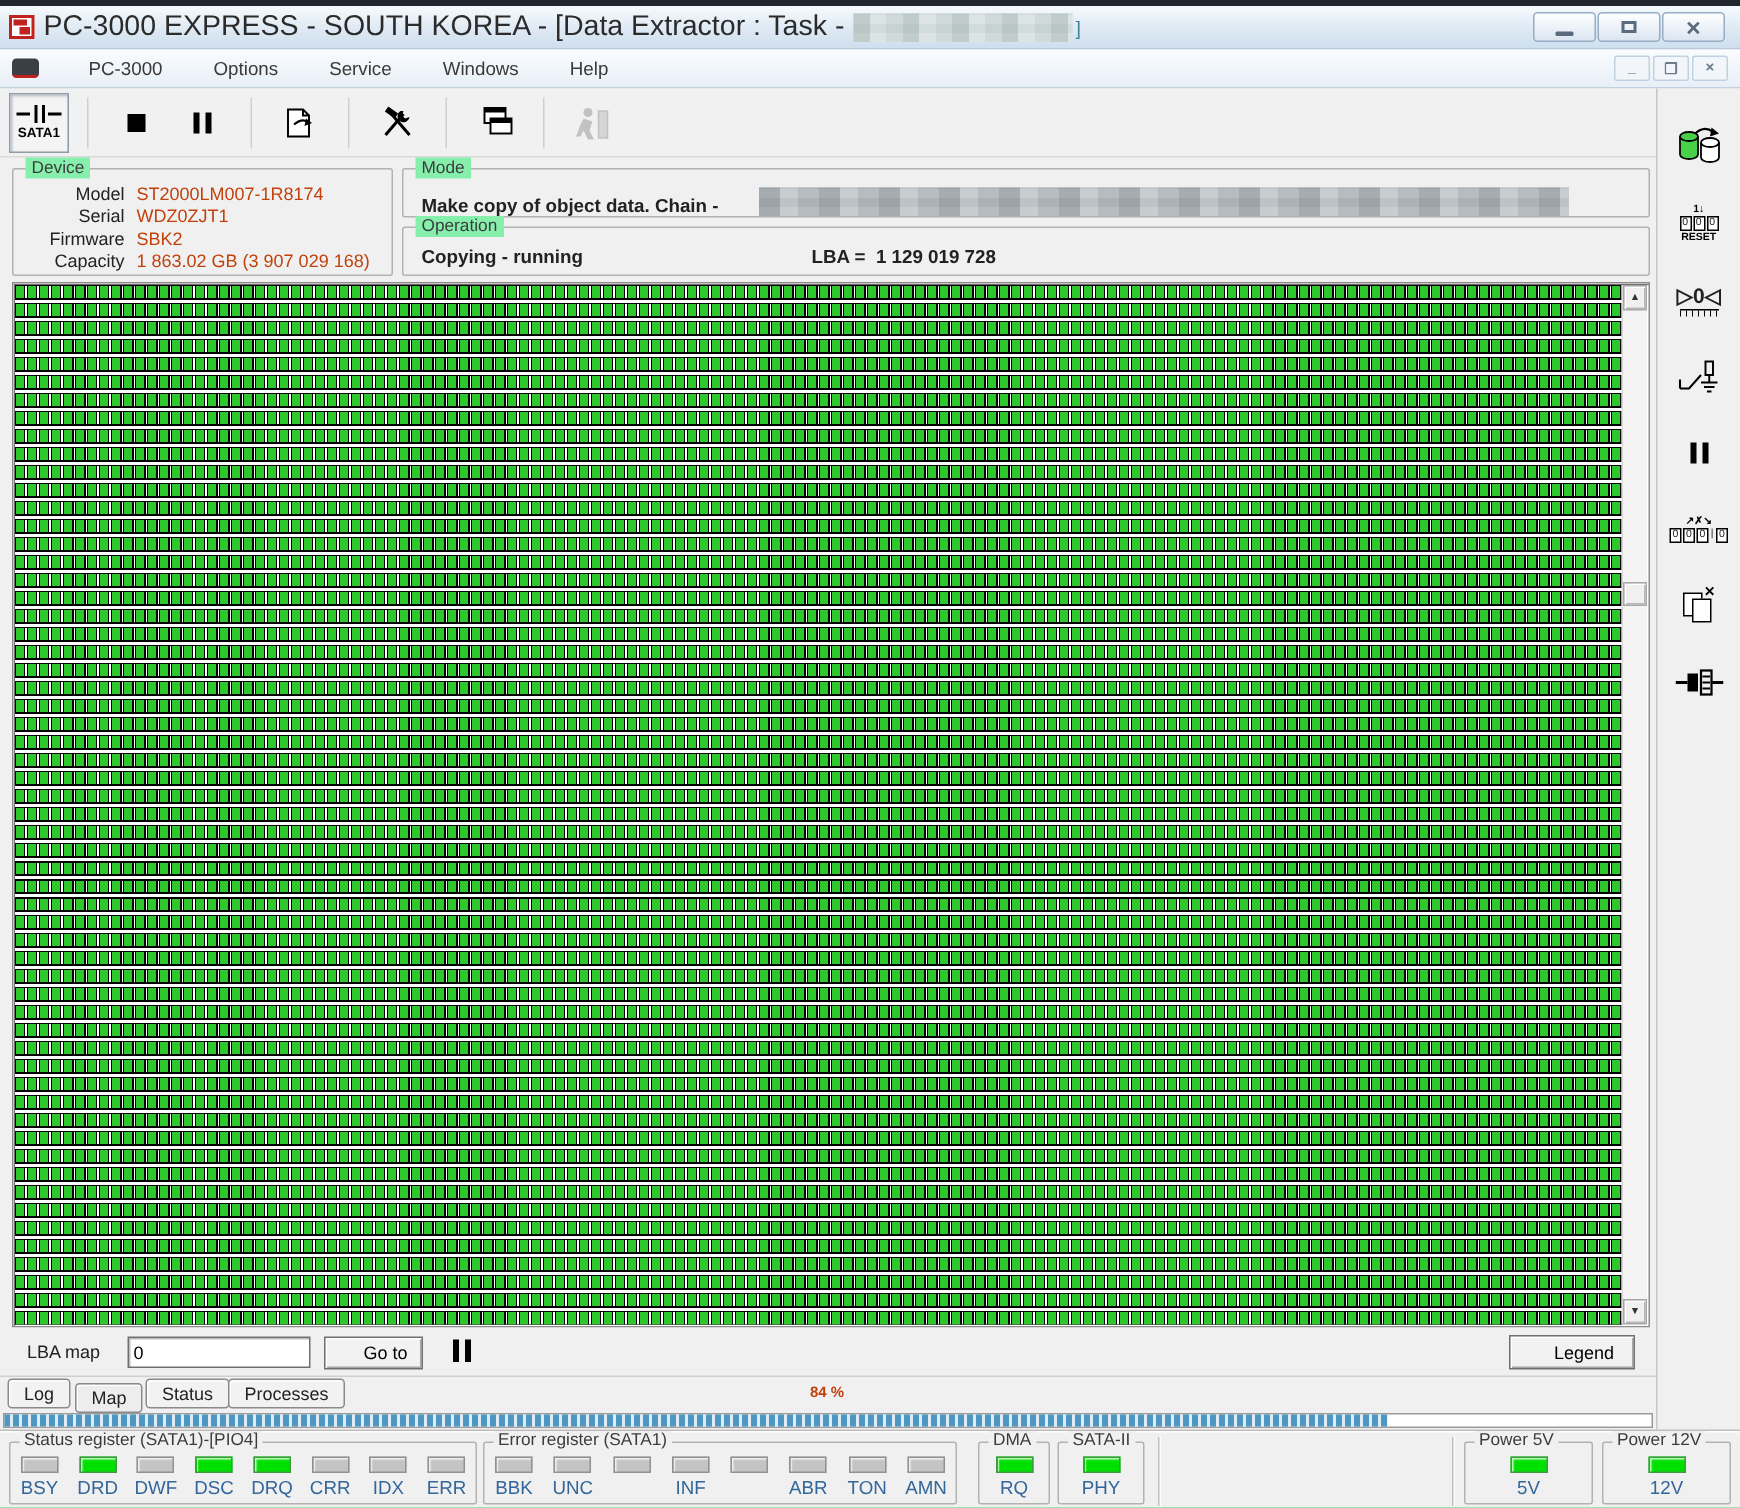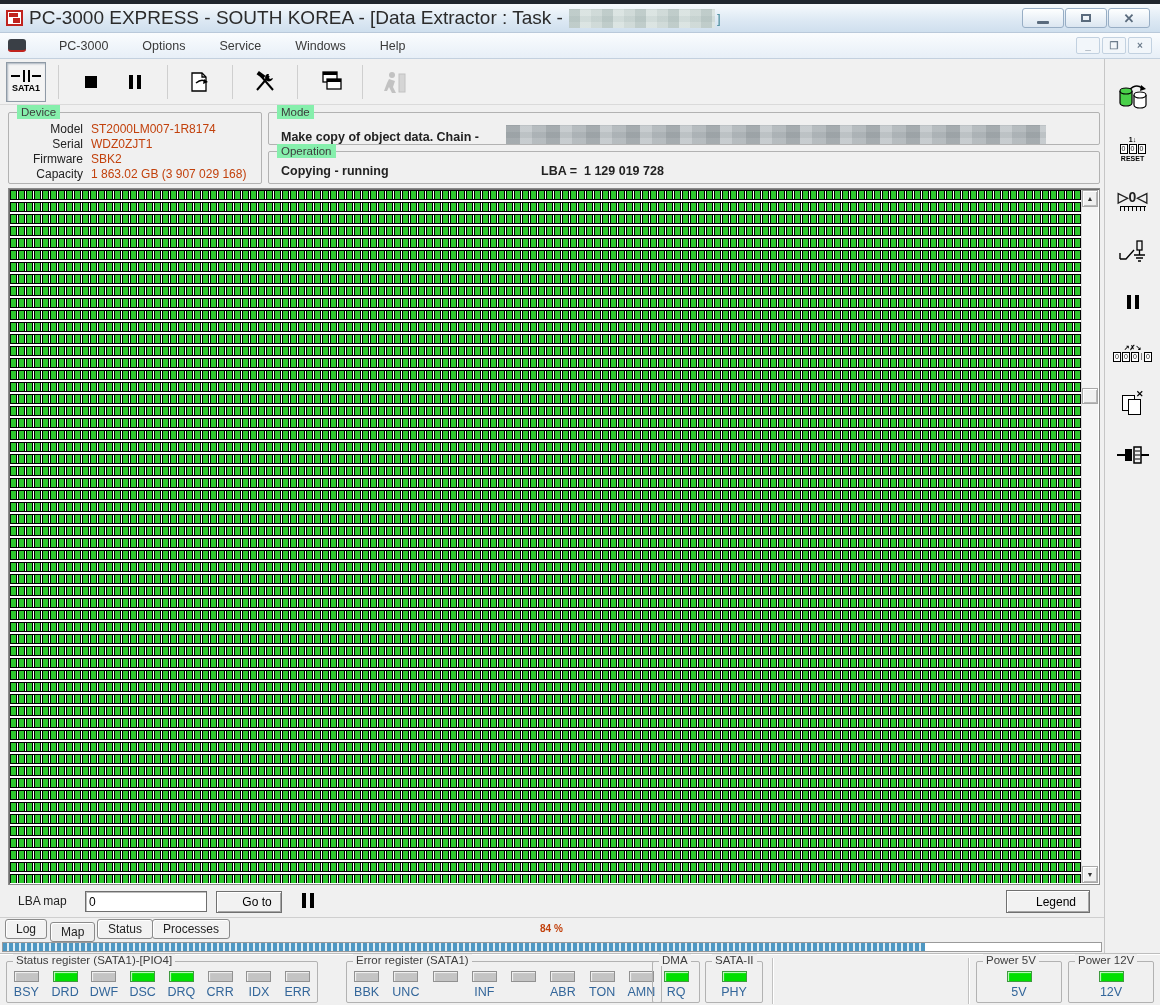--- a/index.html
+++ b/index.html
@@ -391,21 +391,21 @@
           <span class="led" data-state="off"></span>
           <span class="led-label">IDX</span>
         </div>
       <div class="led-item">
           <span class="led" data-state="off"></span>
           <span class="led-label">ERR</span>
         </div>
     </div>
   </div>
 
-  <div class="sgroup" style="left:346px; width:316px;">
+  <div class="sgroup" style="left:322px; width:316px;">
     <span class="gb-title">Error register (SATA1)</span>
     <div class="ledrow">
       <div class="led-item">
           <span class="led" data-state="off"></span>
           <span class="led-label">BBK</span>
         </div>
       <div class="led-item">
           <span class="led" data-state="off"></span>
           <span class="led-label">UNC</span>
         </div>

